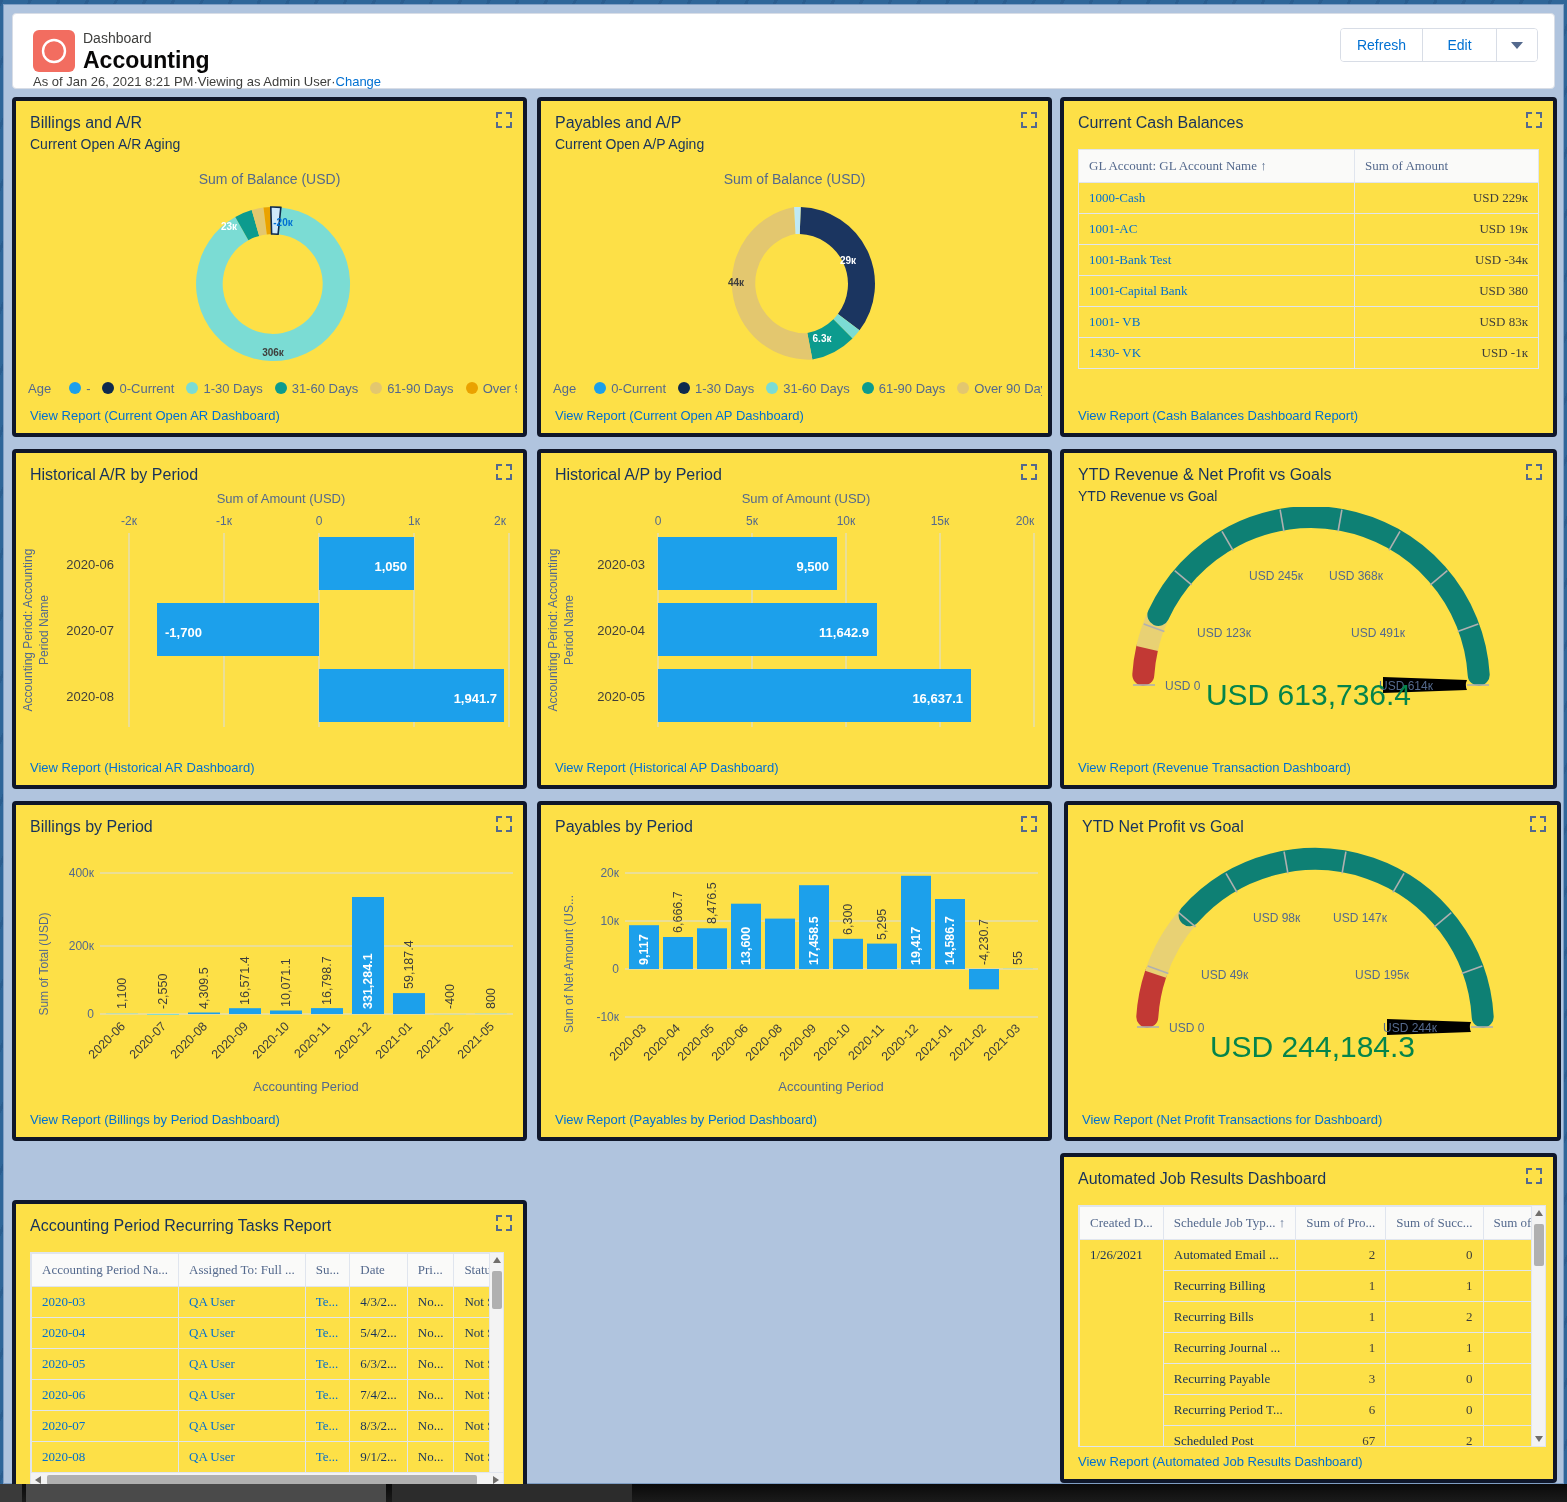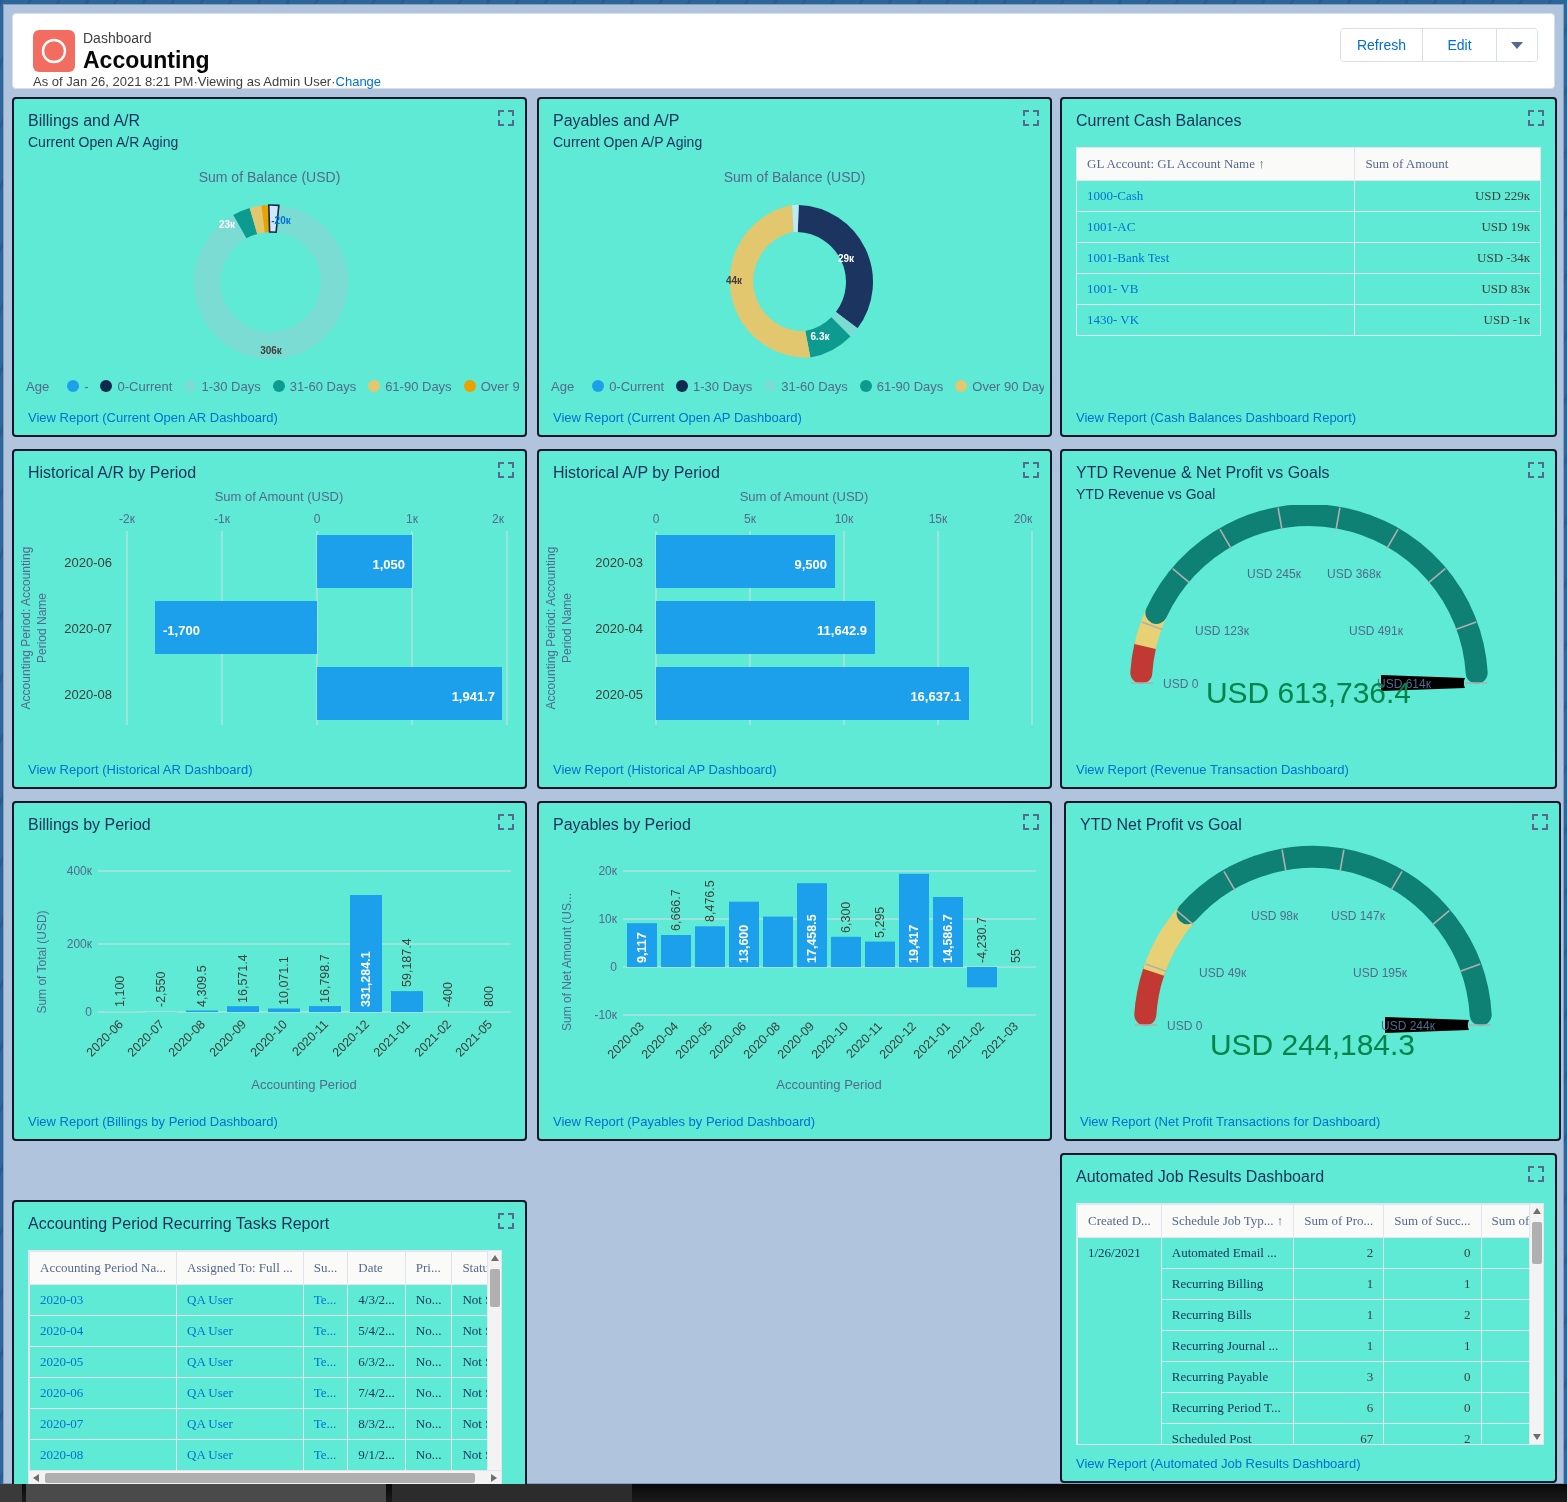--- a/index.html
+++ b/index.html
@@ -65,21 +65,21 @@
     border-left: 6px solid transparent; border-right: 6px solid transparent;
     border-top: 7px solid #54698d;
   }
 
   
   .grid {
     position: absolute; left: 8px; top: 92px; right: 8px; bottom: 8px;
   }
   .card {
     position: absolute;
-    background: #5eead4; border: 2px solid #0f172a; border-radius: 4px;
+    background: #fde047; border: 4px solid #0f172a; border-radius: 4px;
     overflow: hidden;
   }
   .card-title {
     position: absolute; left: 14px; top: 12px; right: 40px;
     font-size: 16px; color: #16325c; line-height: 20px;
     white-space: nowrap; overflow: hidden; text-overflow: ellipsis;
   }
   .card-sub {
     position: absolute; left: 14px; top: 34px; right: 40px;
     font-size: 14px; color: #16325c; line-height: 18px;
@@ -321,20 +321,24 @@
                   <td class="link">1000-Cash</td>
                   <td class="num">USD 229к</td>
                 </tr>
             <tr>
                   <td class="link">1001-AC</td>
                   <td class="num">USD 19к</td>
                 </tr>
             <tr>
                   <td class="link">1001-Bank Test</td>
                   <td class="num">USD -34к</td>
+                </tr>
+            <tr>
+                  <td class="link">1001-Capital Bank</td>
+                  <td class="num">USD 380</td>
                 </tr>
             <tr>
                   <td class="link">1001- VB</td>
                   <td class="num">USD 83к</td>
                 </tr>
             <tr>
                   <td class="link">1430- VK</td>
                   <td class="num">USD -1к</td>
                 </tr>
           </tbody>

